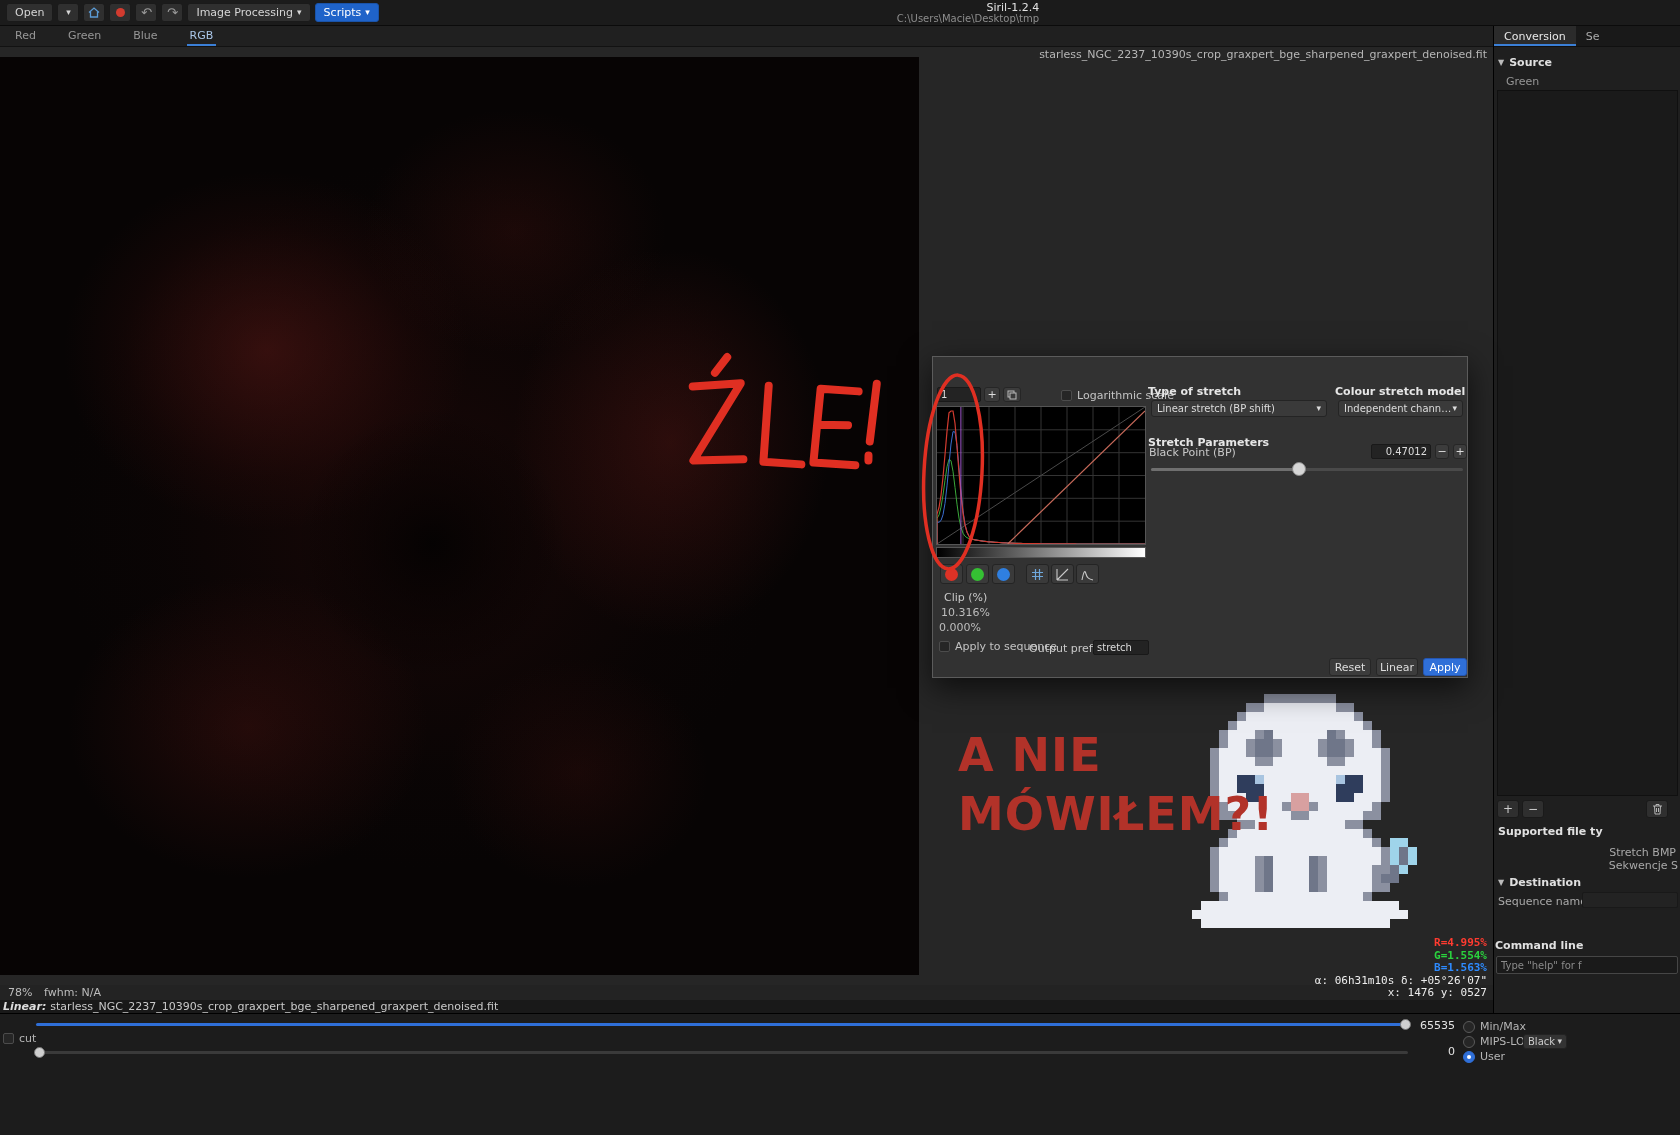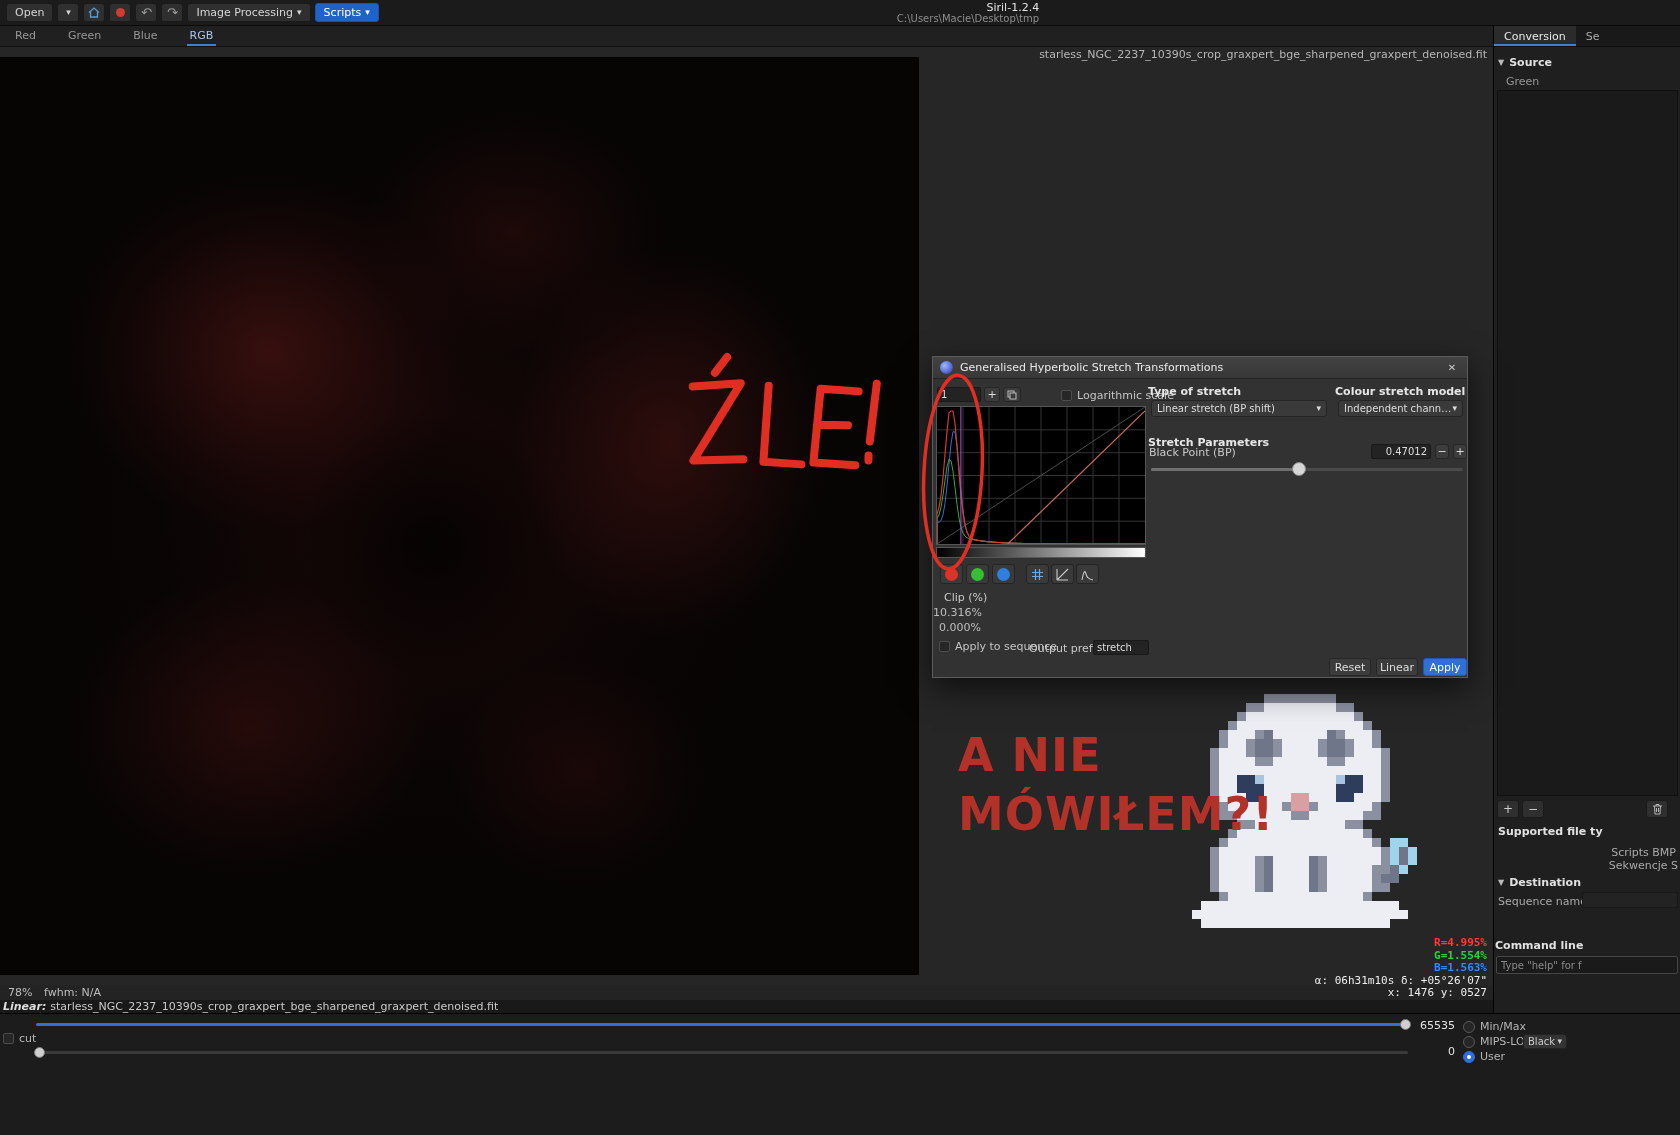--- a/index.html
+++ b/index.html
@@ -250,46 +250,41 @@
     </div>
     <div class="sbtn" style="left:28px;top:774px">
       <span>−</span>
     </div>
     <div class="sbtn" style="left:152px;top:774px">
       <svg width="11" height="12" viewBox="0 0 11 12">
         <path d="M1 3 H10 M4 3 V1.5 H7 V3 M2.5 3 L3 11 H8 L8.5 3 M4.5 5 V9 M6.5 5 V9" stroke="#b5b5b5" fill="none" stroke-width="1"></path>
       </svg>
     </div>
     <div class="rp-abs rp-bold" style="left:4px;top:799px;width:180px;overflow:hidden;white-space:nowrap">Supported file ty</div>
-    <div class="rp-abs" style="right:4px;top:820px;color:#a9a9a9">Scripts BMP</div>
+    <div class="rp-abs" style="right:4px;top:820px;color:#a9a9a9">Stretch BMP</div>
     <div class="rp-abs" style="right:2px;top:833px;color:#a9a9a9">Sekwencje S</div>
     <div class="rp-abs" style="left:4px;top:850px;display:flex;gap:5px;align-items:center">
       <span style="font-size:8px;color:#bbb">▼</span>
       <span class="rp-bold">Destination</span>
     </div>
     <div class="rp-abs" style="left:4px;top:869px;color:#a9a9a9">Sequence name:</div>
     <div class="entry" style="position:absolute;left:88px;top:866px;width:96px;height:16px"></div>
     <div class="rp-abs rp-bold" style="left:1px;top:913px">Command line</div>
     <input class="cmd-input" type="text" placeholder="Type &quot;help&quot; for f" style="">
   </aside>
 
   <div class="readout">
     <div class="ro-r">R=4.995%</div>
     <div class="ro-g">G=1.554%</div>
     <div class="ro-b">B=1.563%</div>
     <div class="ro-coord">α: 06h31m10s δ: +05°26'07"</div>
     <div class="ro-coord">x: 1476 y: 0527</div>
   </div>
 
   <div class="dialog">
-    <div class="dlg-title">
-      <span class="dlg-icon"></span>
-      <span class="ttl">Generalised Hyperbolic Stretch Transformations</span>
-      <span class="dlg-close">✕</span>
-    </div>
 
     <input class="entry dabs" style="left: 4px; top: 30px; width: 44px; height: 15px;" type="text" value="1">
     <div class="dbtn" style="left:51px;top:30px;width:16px;height:15px">
       <span>+</span>
     </div>
     <div class="dbtn" style="left:70px;top:30px;width:18px;height:15px">
       <svg width="10" height="10" viewBox="0 0 10 10">
         <rect x="1" y="1" width="6" height="6" fill="none" stroke="#bbb"></rect>
         <rect x="3" y="3" width="6" height="6" fill="#3a3a3a" stroke="#bbb"></rect>
       </svg>
@@ -356,21 +351,21 @@
       <span>−</span>
     </div>
     <div class="dbtn" style="left:520px;top:87px;width:14px;height:15px">
       <span>+</span>
     </div>
     <div class="dslider-track"></div>
     <div class="dslider-fill"></div>
     <div class="dslider-handle"></div>
 
     <div class="dlbl" style="left:11px;top:234px">Clip (%)</div>
-    <div class="dlbl" style="left:0;top:249px;color:#bdbdbd">10.316%</div>
+    <div class="dlbl" style="left:8px;top:249px;color:#bdbdbd">10.316%</div>
     <div class="dlbl" style="left:6px;top:264px;color:#bdbdbd">0.000%</div>
 
     <div class="chkrow" style="left:6px;top:283px">
       <span class="chk"></span>
       <span>Apply to sequence</span>
     </div>
     <div class="dlbl" style="left:96px;top:285px">Output prefix:</div>
     <input class="entry dabs" style="left: 160px; top: 283px; width: 56px; height: 15px;" type="text" value="stretch_">
 
     <div class="dbtn" style="left:396px;top:301px;width:42px;height:18px">

